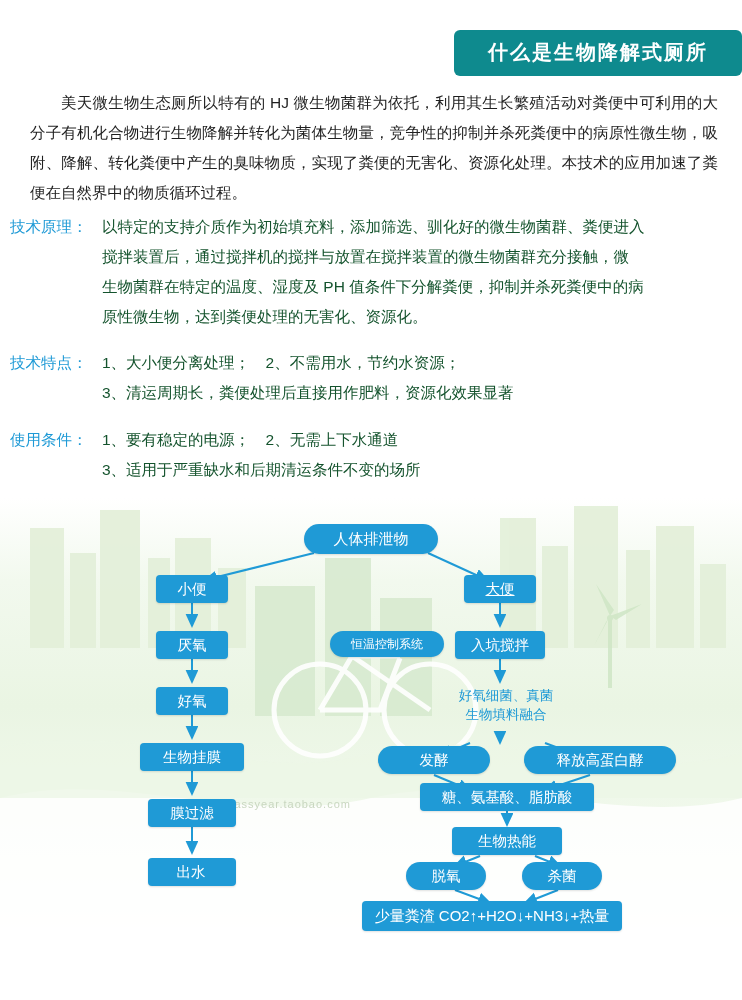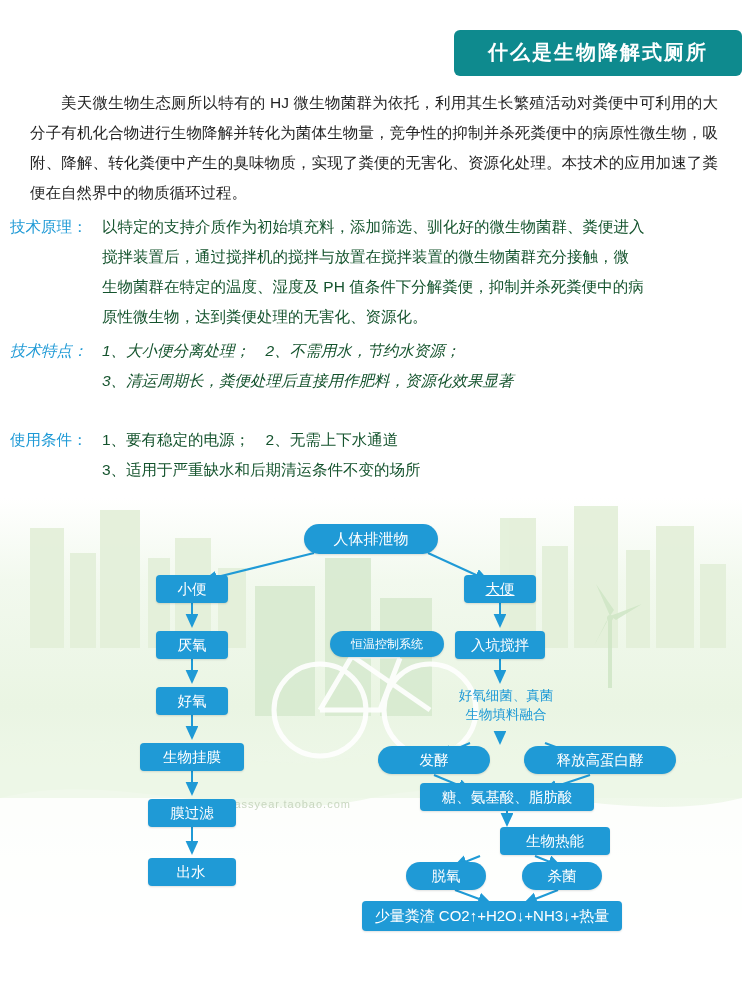--- a/index.html
+++ b/index.html
@@ -60,21 +60,21 @@
   }
   .sec-body {
     flex: 1 1 auto;
     font-size: 15.5px;
     line-height: 30px;
     color: #14532d;
     text-align: justify;
   }
   .sec-body .line { display: block; }
   #sec-principle { top: 212px; }
-  #sec-features  { top: 336px; font-style: italic; }
+  #sec-features  { top: 348px; }
   #sec-usage     { top: 425px; }
 
   
   .flow {
     position: absolute;
     top: 498px; left: 0;
     width: 742px; height: 462px;
     overflow: hidden;
   }
   
@@ -256,21 +256,21 @@
       <span class="line">生物填料融合</span>
     </div>
 
     <div class="node" style="left:140px; top:245px; width:104px;">生物挂膜</div>
     <div class="node pill" style="left:378px; top:248px; width:112px;">发酵</div>
     <div class="node pill" style="left:524px; top:248px; width:152px;">释放高蛋白酵</div>
 
     <div class="node" style="left:148px; top:301px; width:88px;">膜过滤</div>
     <div class="node" style="left:420px; top:285px; width:174px;">糖、氨基酸、脂肪酸</div>
 
-    <div class="node" style="left:452px; top:329px; width:110px;margin-left:48px;">生物热能</div>
+    <div class="node" style="left:452px; top:329px; width:110px;">生物热能</div>
 
     <div class="node" style="left:148px; top:360px; width:88px;padding-left:8px;">出水</div>
     <div class="node pill" style="left:406px; top:364px; width:80px;">脱氧</div>
     <div class="node pill" style="left:522px; top:364px; width:80px;">杀菌</div>
 
     <div class="node wide" style="left:362px; top:403px; width:260px;">少量粪渣 CO2↑+H2O↓+NH3↓+热量</div>
   </div>
 
 </div>
 

